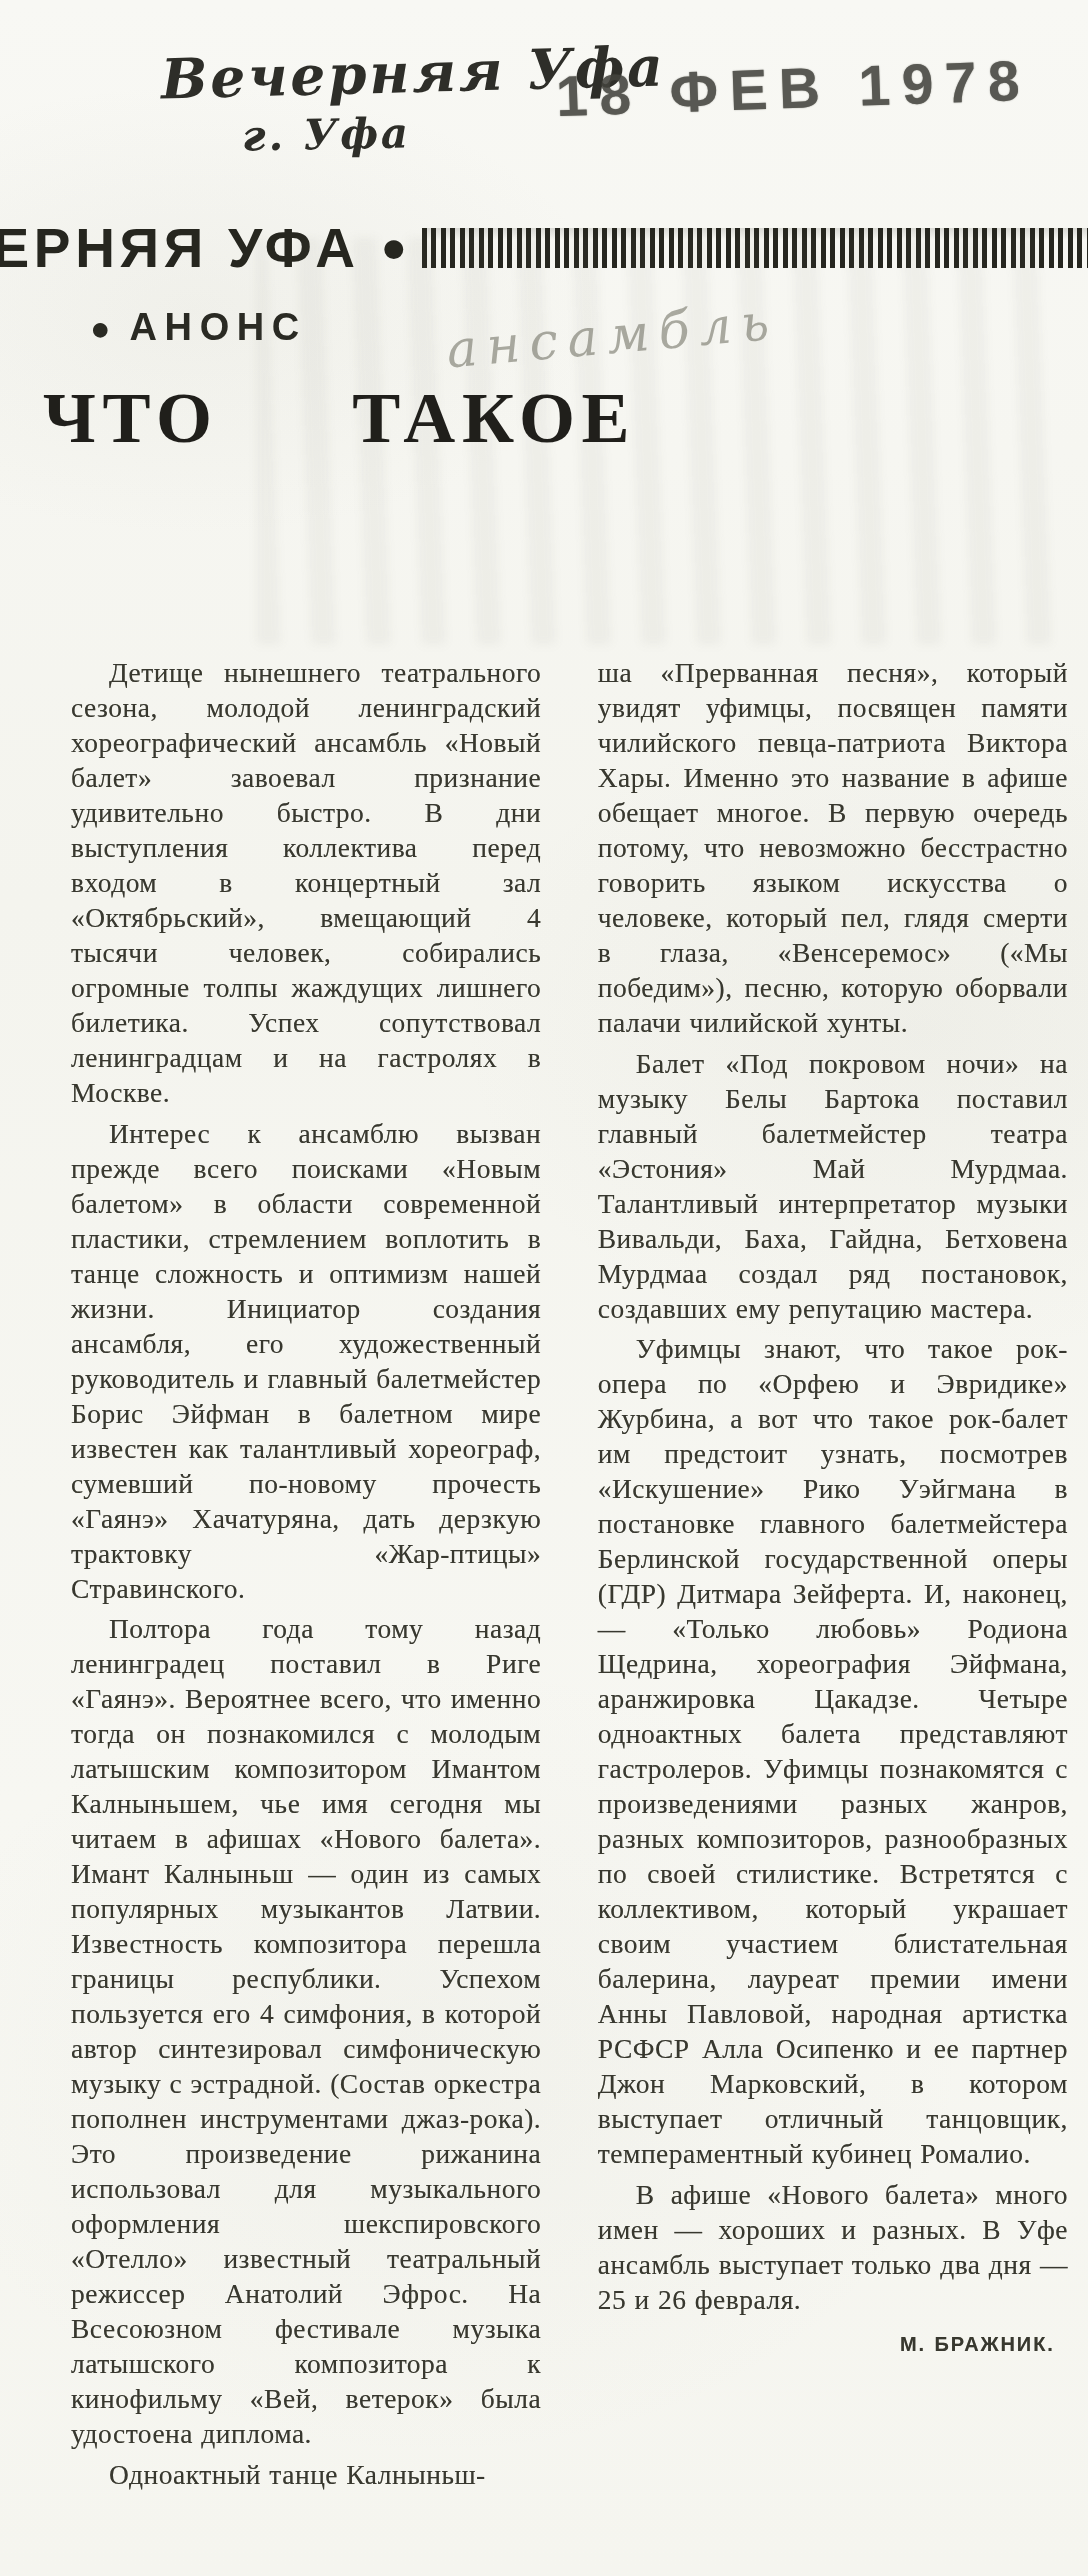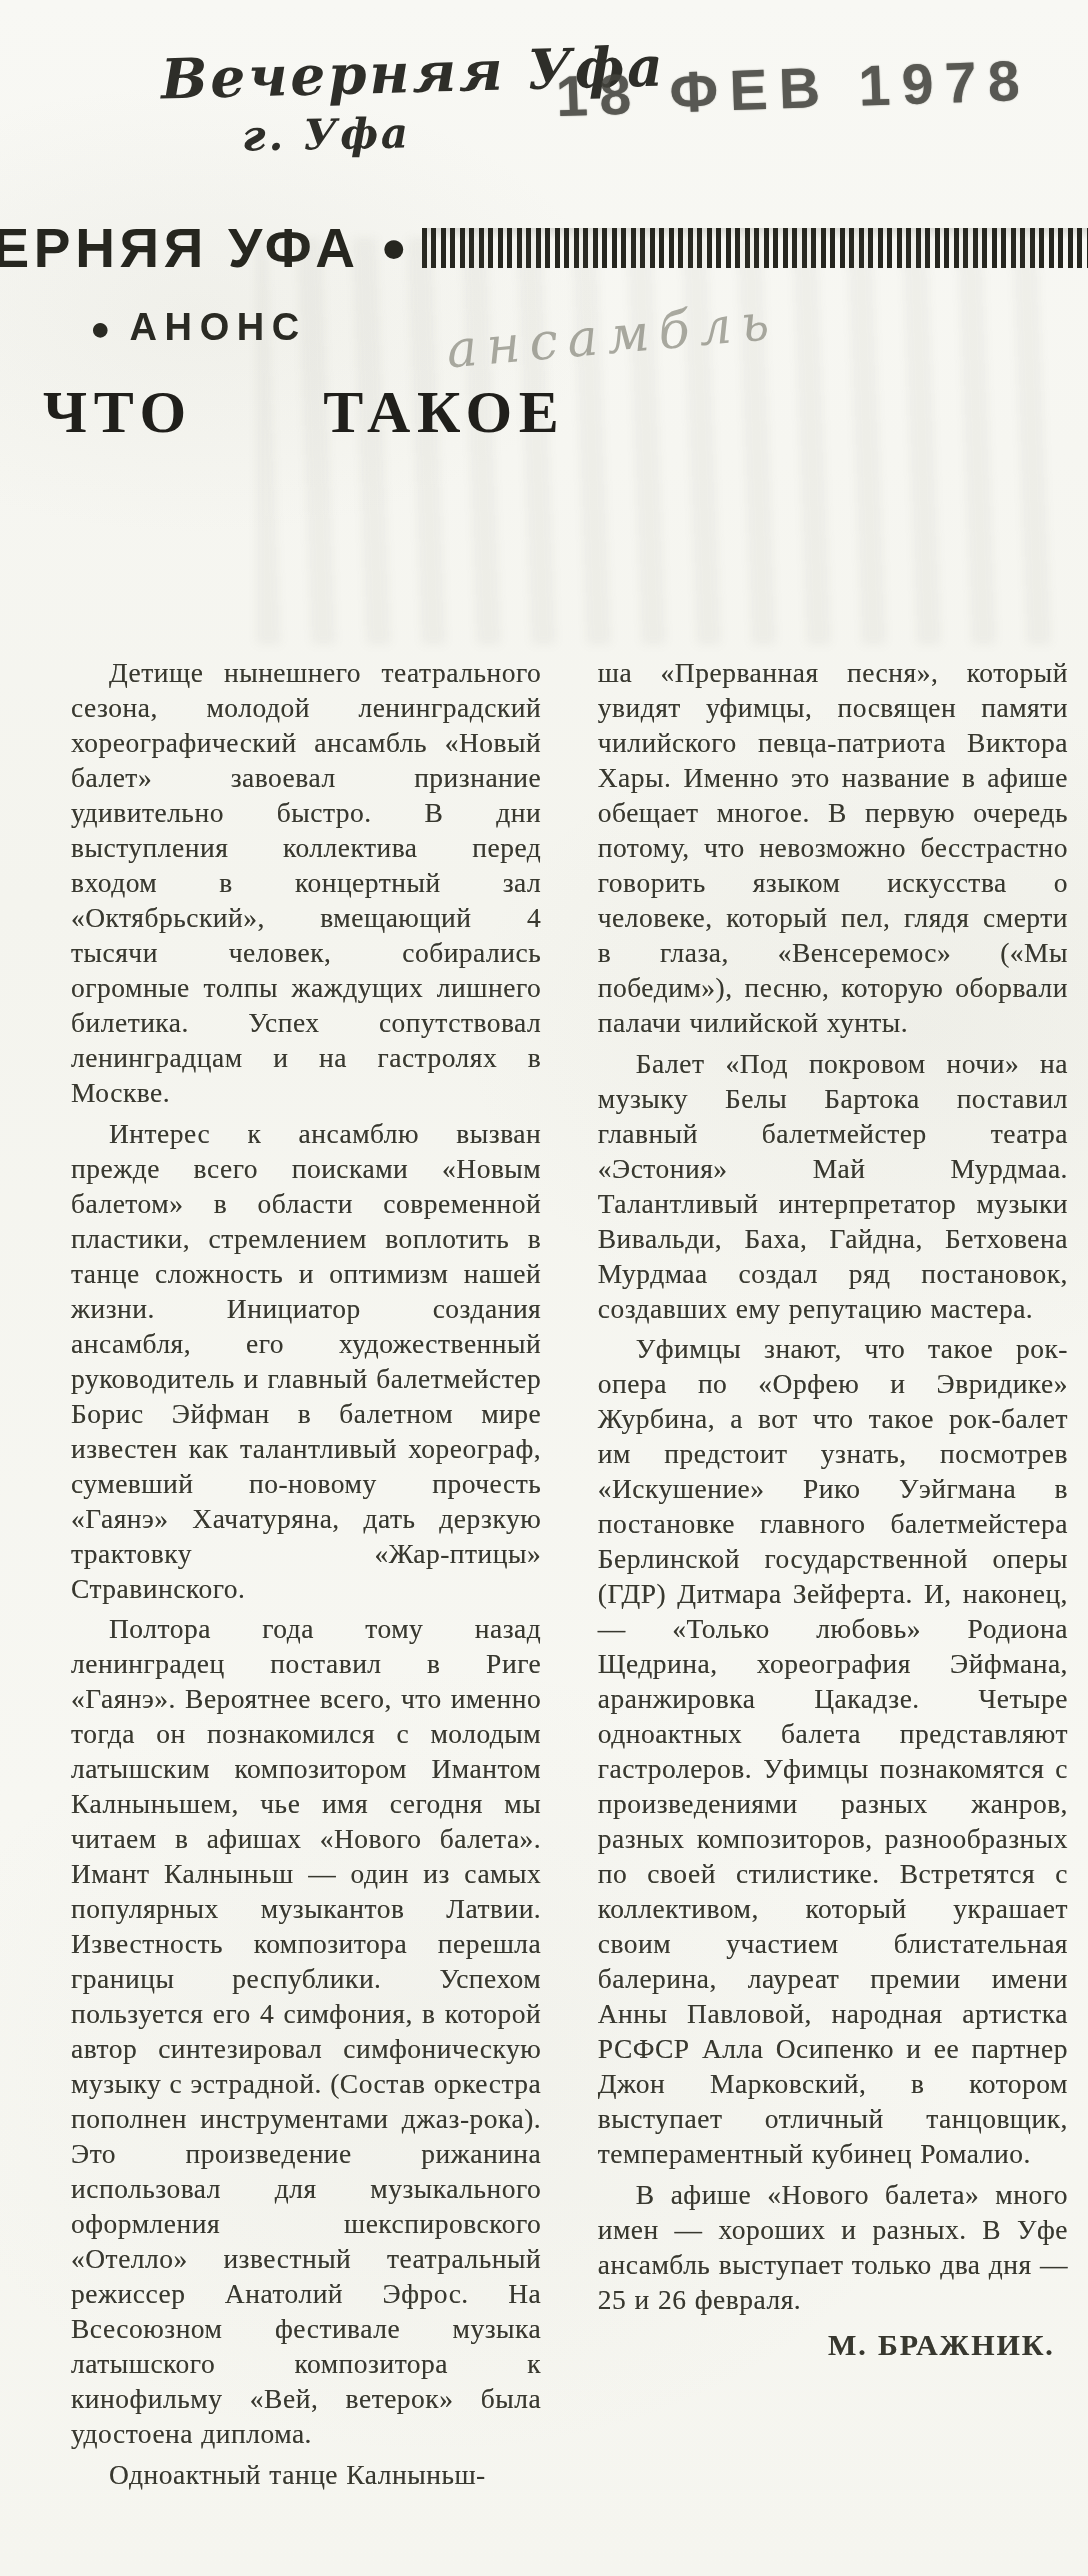--- a/index.html
+++ b/index.html
@@ -53,33 +53,33 @@
     font-size:51px;letter-spacing:9.5px;color:#8f8f84;
     transform:rotate(-5deg);opacity:.75;}
   
   .bleed-1{position:absolute;left:256px;top:237px;width:807px;height:408px;
     background:repeating-linear-gradient(88deg, rgba(110,110,98,.11) 0 25px, rgba(110,110,98,0) 25px 55px);
     filter:blur(4.7px);opacity:.55;pointer-events:none;}
   
   .headline{position:absolute;left:43px;top:380px;width:1021px;margin:0;
     font-family:"Liberation Serif", serif;font-weight:bold;color:#201f1b;}
   .headline span{display:block;}
-  .headline .l1{font-size:60px;line-height:1.08;letter-spacing:6.6px;word-spacing:109px;}
+  .headline .l1{font-size:72px;line-height:1.08;letter-spacing:6.6px;word-spacing:109px;}
   .headline .l2{font-size:92px;line-height:1.12;letter-spacing:1.9px;word-spacing:25px;}
   
   .article{position:absolute;left:43px;top:655px;width:1025px;
     display:flex;gap:28.5px;}
   .colm{flex:1;min-width:0;
     font-size:27.5px;line-height:35px;letter-spacing:0.5px;word-spacing:0.9px;
     text-align:justify;color:#38382f;
     text-shadow:0 0 0.4px rgba(60,60,48,.45);margin-left:28px;}
   .colm p{margin:0 0 5.7px 0;text-indent:38px;}
   .colm p.noindent{text-indent:0;font-family:Liberation Serif, serif;}
   .colm p.byline{text-indent:0;text-align:right;font-weight:bold;
-    font-family:Liberation Serif, serif;font-size:30px;
+    font-family:Liberation Sans, sans-serif;font-size:20px;
     letter-spacing:1.9px;margin-top:9.5px;padding-right:13.3px;}
 </style>
 </head>
 <body>
 
 <div class="page">
   <div class="mottle"></div>
 
   <div class="hand-title">Вечерняя Уфа</div>
   <div class="hand-city">г. Уфа</div>

